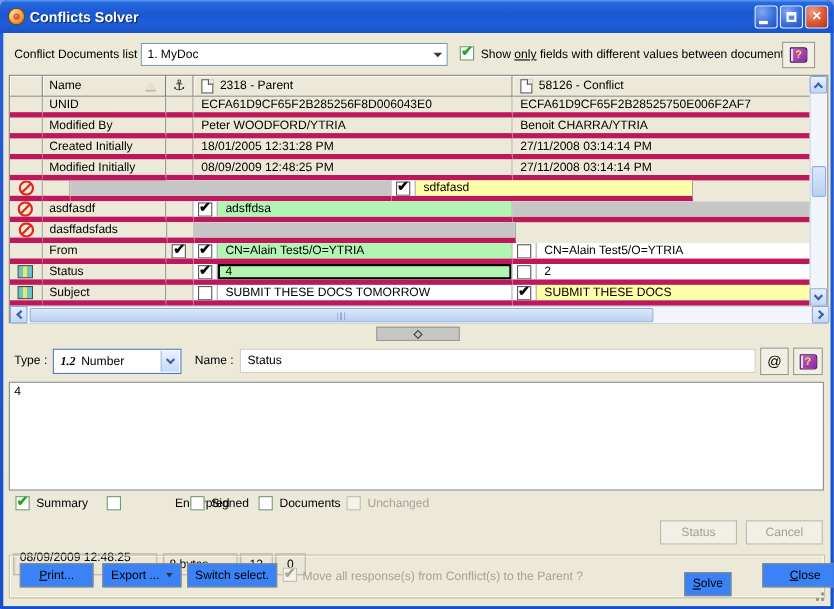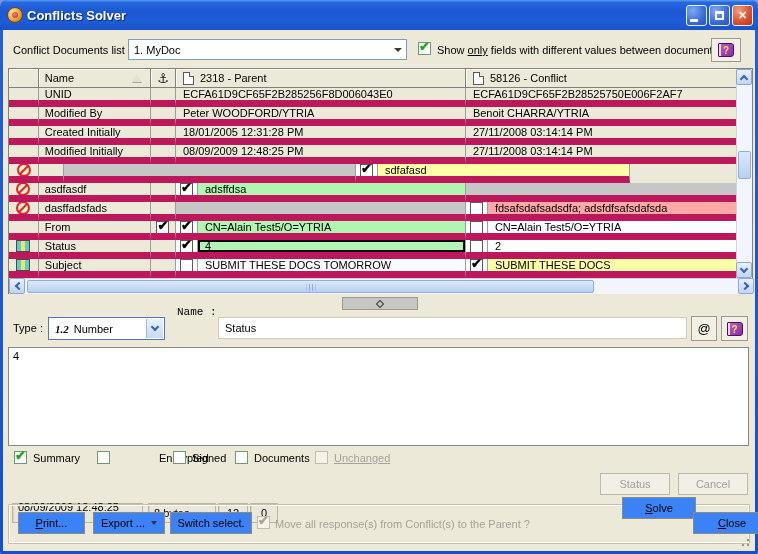--- a/index.html
+++ b/index.html
@@ -42,21 +42,21 @@
 
   .book-icon { position:relative; width:16px; height:14px;
     background:linear-gradient(135deg,#C05CD0,#8A2CA0); border:1px solid #4A1060; border-radius:1px 3px 3px 1px;
     box-shadow:inset 2px 0 0 #E8D8F0; color:#FFE040; font-weight:bold; font-size:10px; text-align:center; line-height:14px; }
 
   
   .grid { position:absolute; left:8px; top:68px; width:745px; height:226px; background:#ECE9D8;
     border:1px solid #808080; }
   .grid-inner { position:absolute; left:0; top:0; width:729px; }
   .grid-row, .grid-head { display:flex; height:19px; }
-  .cell { border-right:1px solid #9D9DA1; border-bottom:7px solid #be185d; background:#ECE9D8;
+  .cell { border-right:1px solid #9D9DA1; border-bottom:5px solid #be185d; background:#ECE9D8;
     display:flex; align-items:center; overflow:hidden; white-space:nowrap; }
   .grid-head .cell { border-right:1px solid #808080; border-bottom:1px solid #808080;
     box-shadow:inset 1px 1px 0 #FBFAF4; }
   .c-icon { width:30px; justify-content:center; }
   .c-name { width:113px; padding-left:6px; position:relative; }
   .c-anchor { width:25px; justify-content:center; }
   .c-parent { width:292px; padding:0; }
   .c-conflict { width:274px; padding:0; }
   .docgroup { display:flex; padding:0; }
   .cbcell { width:22px; background:#fff; border-right:1px solid #9D9DA1; display:flex; align-items:center; justify-content:center; flex:none; height:100%; }
@@ -262,26 +262,20 @@
             </div>
             <div class="grid-row">
               <div class="cell c-icon">
                 <span class="ic-blocked"></span>
               </div>
               <div class="cell c-name">dasffadsfads</div>
               <div class="cell c-anchor"></div>
               <div class="cell docgroup c-parent">
                 <div class="val empty"></div>
               </div>
-              <div class="cell docgroup c-conflict">
-                <div class="cbcell">
-                  <span class="cb"></span>
-                </div>
-                <div class="val" style="background: rgb(255, 168, 168);">fdsafsdafsadsdfa; adsfdfsafsdafsda</div>
-              </div>
             </div>
             <div class="grid-row">
               <div class="cell c-icon"></div>
               <div class="cell c-name">From</div>
               <div class="cell c-anchor">
                 <span class="cb">
                   <span class="mk">✔</span>
                 </span>
               </div>
               <div class="cell docgroup c-parent">
@@ -371,21 +365,21 @@
     </div>
 
     <div class="lbl" style="left:10px; top:292px;">Type :</div>
     <div class="type-combo" style="left:45px; top:287px;">
       <span class="type-prefix">1.2</span>
       <span>Number</span>
       <span class="combo-arrow-btn">
           <span class="chev"></span>
         </span>
     </div>
-    <div class="lbl" style="left:174px; top:276px;font-family:Liberation Mono, monospace;">Name :</div>
+    <div class="lbl" style="left:174px; top:292px;">Name :</div>
     <div class="name-field" style="left:215px; top:287px;">
       <span>Status</span>
     </div>
     <div class="tool-btn" style="left:688px; top:286px; width:26px; height:25px;">
       <span style="font-size:13px;">@</span>
     </div>
     <div class="tool-btn" style="left:718px; top:286px; width:27px; height:25px;">
       <span class="book-icon">?</span>
     </div>
 
@@ -407,21 +401,21 @@
         <div class="flag" style="left: 170px; top: 421px;">
           <span class="xpcb" style="position: relative; flex: 0 0 auto;"></span>
           <span style="margin-left: 6px;">Signed</span>
         </div>
         <div class="flag" style="left: 232px; top: 421px;">
           <span class="xpcb" style="position: relative; flex: 0 0 auto;"></span>
           <span style="margin-left: 6px;">Documents</span>
         </div>
         <div class="flag" style="left: 312px; top: 421px;">
           <span class="xpcb dis" style="position: relative; flex: 0 0 auto;"></span>
-          <span class="gray-text" style="margin-left: 6px; text-decoration: underline;">Unchanged</span>
+          <span class="gray-text" style="margin-left: 6px;">Unchanged</span>
         </div>
       </div>
 
     <div class="info-box" style="left:9px; width:131px;">
       <span>08/09/2009 12:48:25 PM</span>
     </div>
     <div class="info-box" style="left:145px; width:68px;">
       <span>8 bytes</span>
     </div>
     <div class="info-box" style="left:215px; width:30px; justify-content:center;">
@@ -445,21 +439,21 @@
       <span>Export ...</span>
       <span style="margin-left:6px; width:0; height:0; border-left:3px solid transparent; border-right:3px solid transparent; border-top:4px solid #333;"></span>
     </div>
     <div class="btn" style="left:167px; top:482px; width:82px;">
       <span>Switch select.</span>
     </div>
     <span class="xpcb dis" style="left:254px; top:486px;">
         <span class="mk">✔</span>
       </span>
     <div class="lbl gray-text" style="left:272px; top:488px;">Move all response(s) from Conflict(s) to the Parent ?</div>
-    <div class="btn" style="left:619px; top:467px; width:74px;">
+    <div class="btn" style="left:619px; top:490px; width:43px;">
       <span><span class="u">S</span><span>olve</span></span>
     </div>
     <div class="btn" style="left:690px; top:482px; width:78px;">
       <span><span class="u">C</span><span>lose</span></span>
     </div>
     <div class="resize-grip"></div>
   </div>
 </div>
 
 </body></html>

